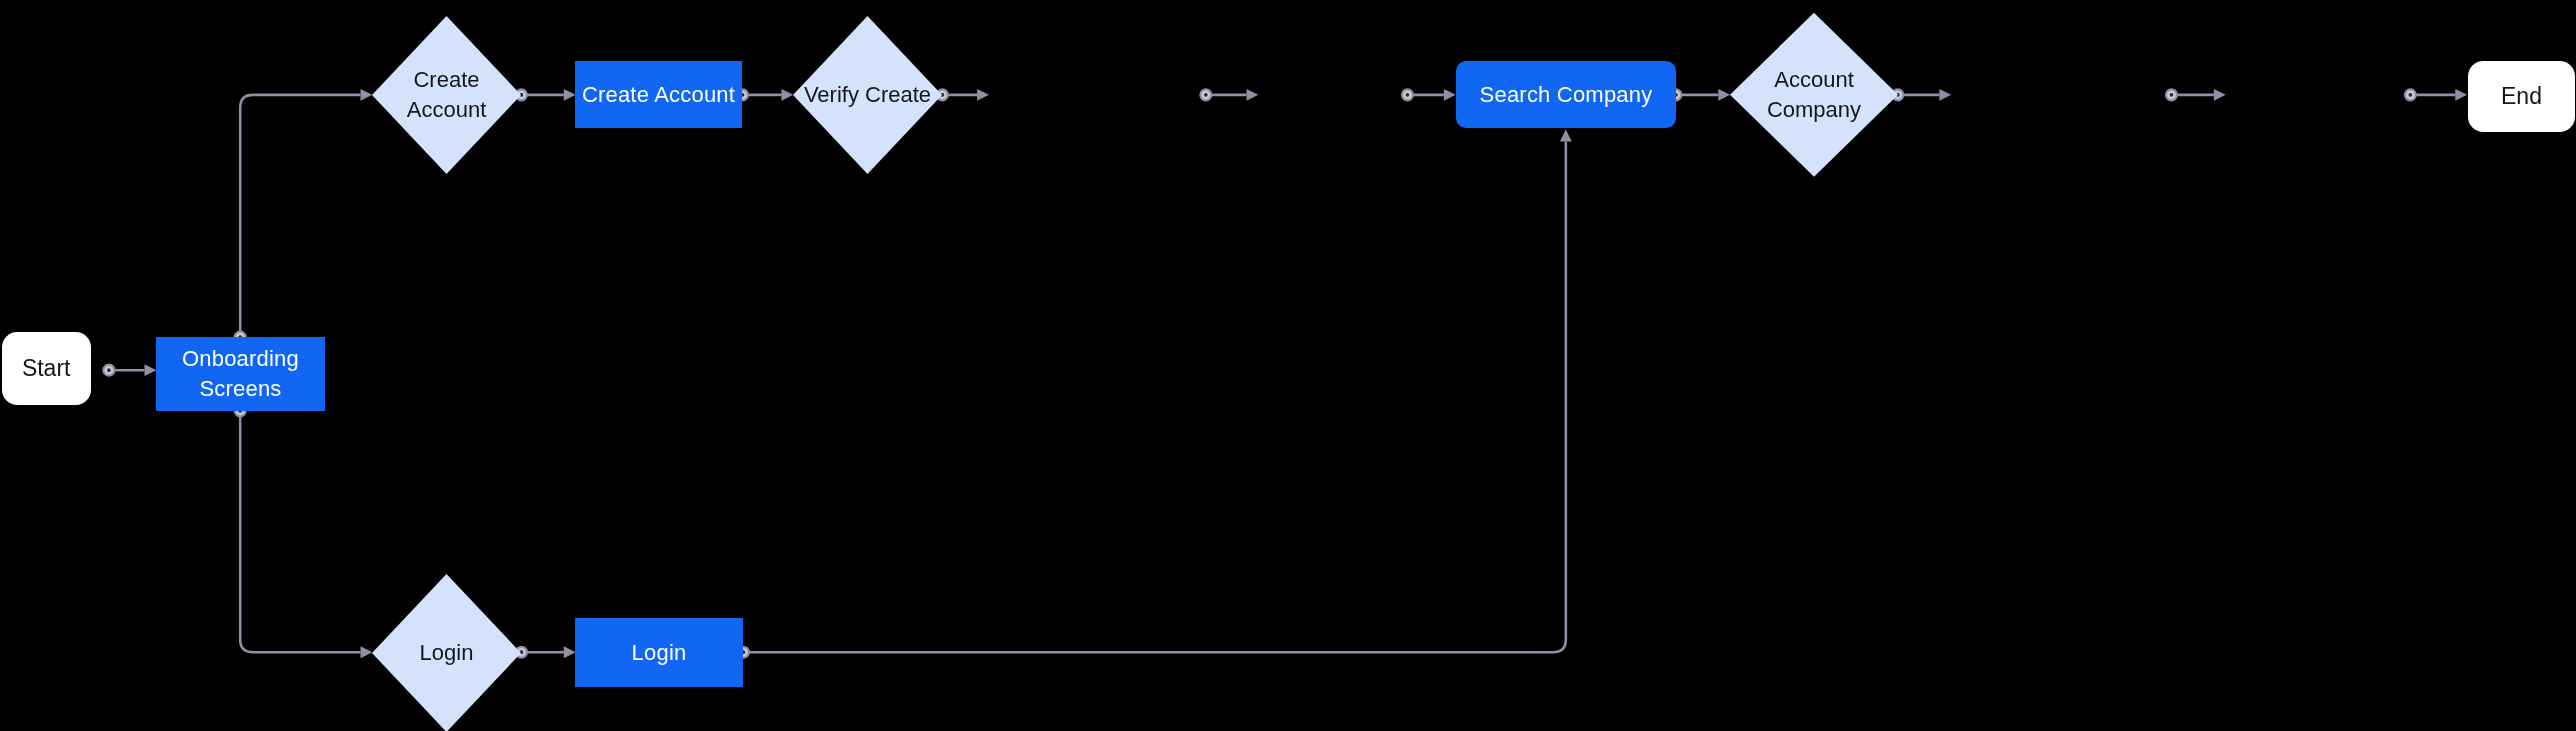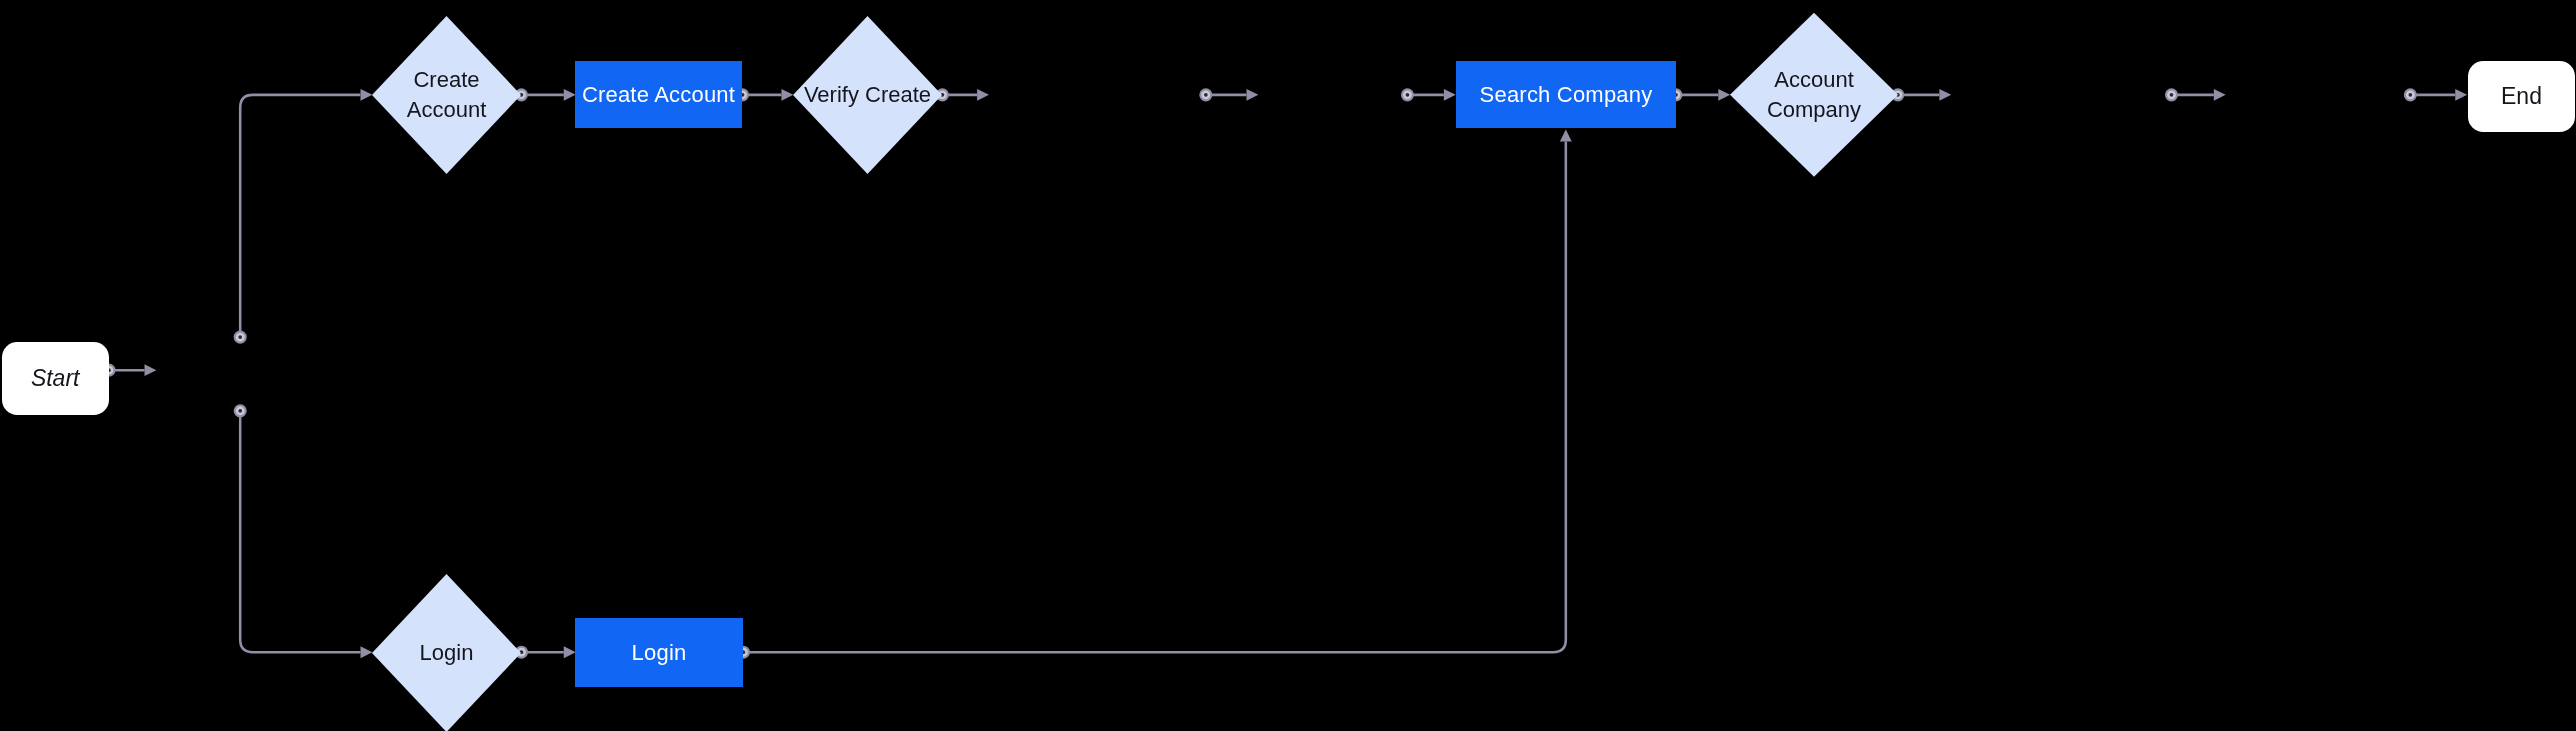--- a/index.html
+++ b/index.html
@@ -55,28 +55,28 @@
     font-size: 22px;
     line-height: 30px;
     font-weight: 500;
   }
   .lbl        { display: inline-block; }
   .lbl-sm     { width: 136px; }
   .lbl-md     { width: 161px; }
   .lbl-lg     { width: 169px; }
 
   
-  #n-start      { left: 1.7px;    top: 342px; width: 107px; height: 73px; font-style: italic;  }
+  #n-start      { left: 1.7px;    top: 332px; width: 89px; height: 73px;  }
   #n-onboard    { left: 156px;  top: 337px; width: 169px; height: 74px;  }
   #n-d-create   { left: 372px;  top: 16px;  width: 149px; height: 158px; }
   #n-r-create   { left: 575px;  top: 61px;  width: 167px; height: 67px;  }
   #n-d-vemail   { left: 793px;  top: 16px;  width: 149px; height: 158px; }
   #n-r-otp      { left: 989px; top: 61px;  width: 217px; height: 67px;  }
   #n-d-votp     { left: 1258px; top: 16px;  width: 149px; height: 158px; }
-  #n-r-search   { left: 1456px; top: 61px;  width: 220px; height: 67px;  }
+  #n-r-search   { left: 1456px; top: 61px;  width: 220px; height: 67px; border-radius: 10px;  }
   #n-d-select   { left: 1730px; top: 12.7px;  width: 168px; height: 164px; }
   #n-r-compare  { left: 1951px; top: 61px;  width: 220px; height: 67px;  }
   #n-d-sctc     { left: 2226px; top: 8.5px;  width: 185px; height: 173px; }
   #n-end        { left: 2468px; top: 61px;  width: 107px; height: 71px;  }
   #n-d-login    { left: 372px;  top: 574px; width: 149px; height: 158px; }
   #n-r-login    { left: 575px;  top: 618px; width: 168px; height: 69px;  }
 </style>
 </head>
 <body>
 
@@ -180,20 +180,23 @@
       <path class="arrowhead" d="M1848 153 L1841 167 L1855 167 Z"></path>
       <circle class="port-outer" cx="877" cy="770" r="6.5"></circle>
       <circle class="port-inner" cx="877" cy="770" r="2.2"></circle>
     </g>
   </svg>
 
   <div id="n-start" class="node terminal">
     <span class="lbl">Start</span>
   </div>
 
+  <div id="n-onboard" class="node process">
+    <span class="lbl" style="width:144px">Onboarding Screens</span>
+  </div>
 
   <div id="n-d-create" class="node decision">
     <span class="lbl lbl-sm">Create Account</span>
   </div>
 
   <div id="n-r-create" class="node process">
     <span class="lbl">Create Account</span>
   </div>
 
   <div id="n-d-vemail" class="node decision">

